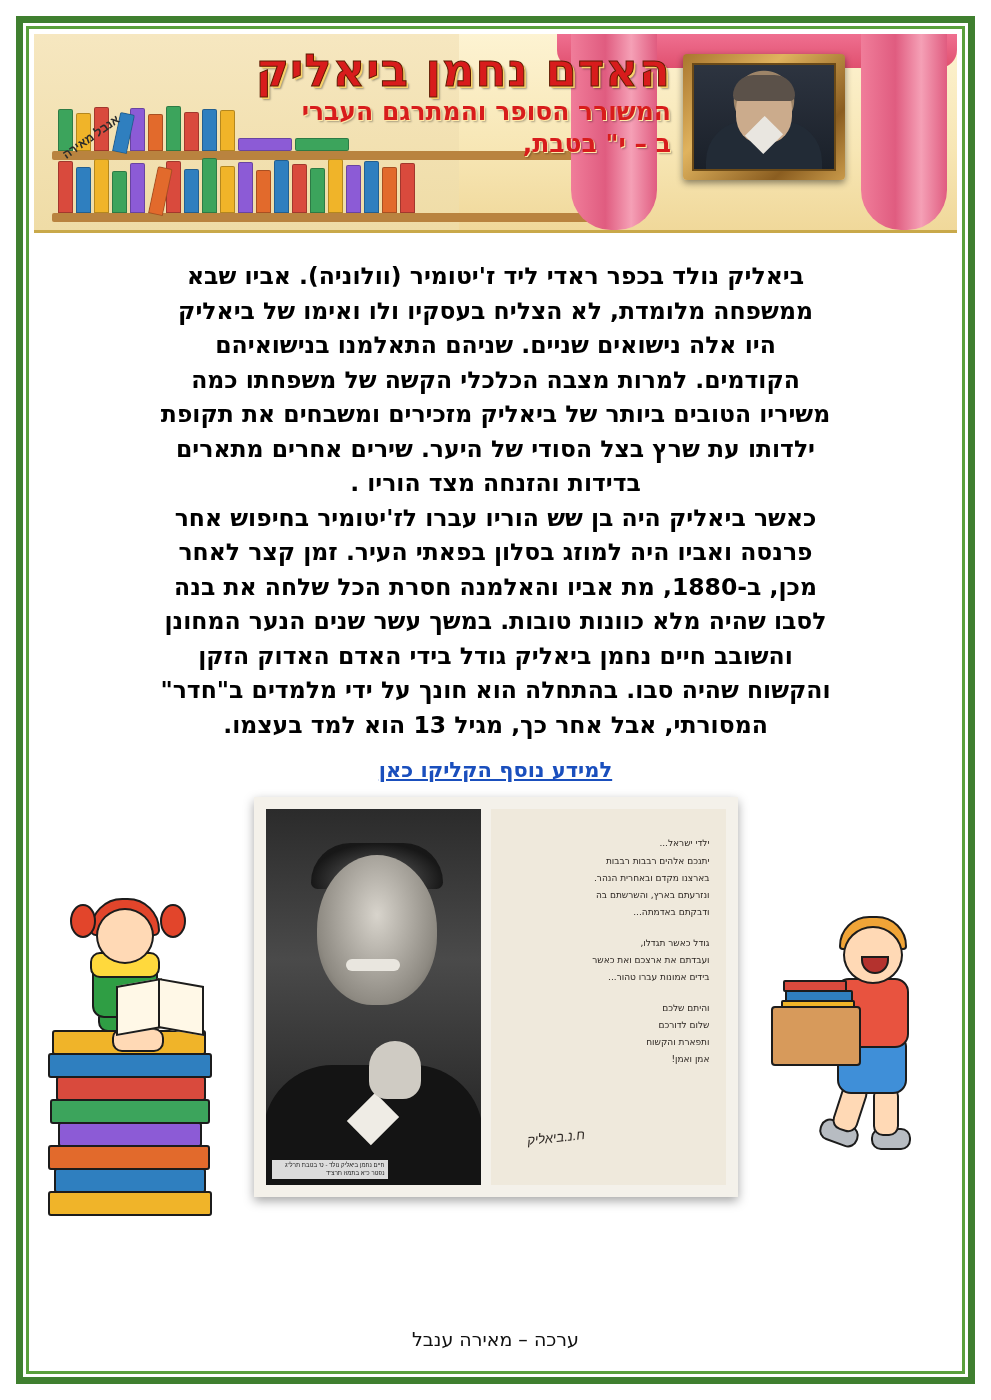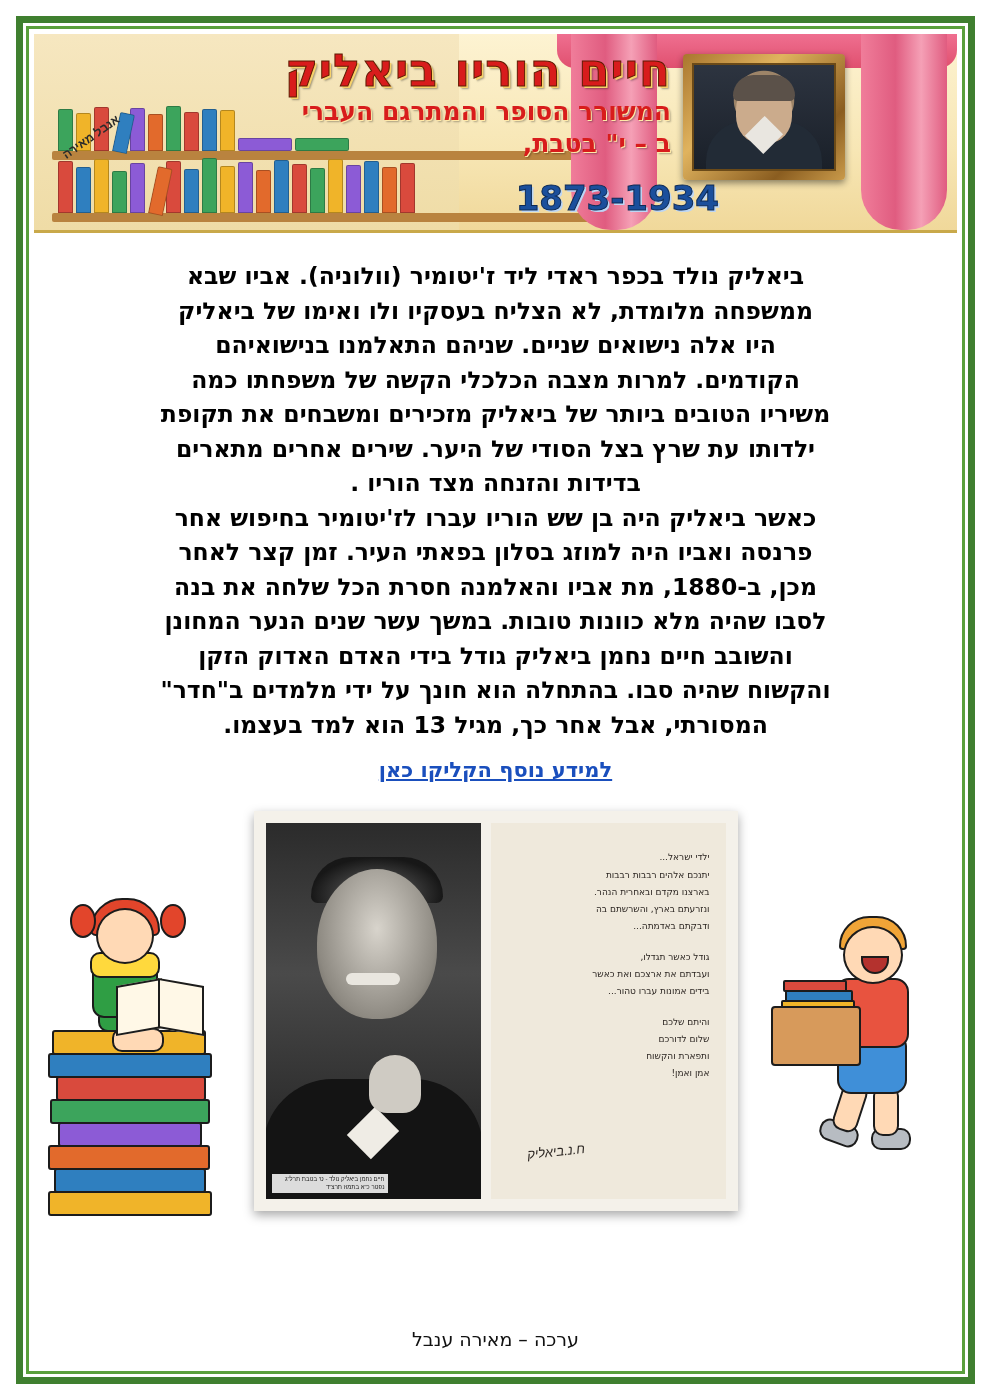--- a/index.html
+++ b/index.html
@@ -277,21 +277,21 @@
   
   .picture-area {
     position: relative;
     margin-top: 14px;
     height: 420px;
   }
   .photo-frame {
     position: absolute;
     left: 50%;
     margin-left: -242px;
-    top: 15px;
+    top: 1px;
     width: 484px;
     height: 400px;
     background: linear-gradient(135deg,#8a4a20,#b5703a 30%,#7a3f1a 70%,#a8632f);
     padding: 0;
     box-sizing: border-box;
     box-shadow: 0 4px 10px rgba(0,0,0,.35);
   }
   .photo-inner {
     width: 100%;
     height: 100%;
@@ -575,25 +575,24 @@
       <div class="portrait-frame">
         <div class="portrait-inner">
           <div class="portrait-body"></div>
           <div class="portrait-head"></div>
           <div class="portrait-hair"></div>
           <div class="portrait-collar"></div>
         </div>
       </div>
 
       <div class="banner-texts">
-        <div class="title-main">חיים הוריו ביאליק</div>
+        <div class="title-main">האדם נחמן ביאליק</div>
         <div class="title-sub">המשורר הסופר  והמתרגם העברי</div>
         <div class="title-date">ב – י" בטבת,</div>
       </div>
-      <div class="years">1873-1934</div>
       <div class="corner-note">אנבל מאירה</div>
     </div>
 
     <div class="article">
       <p>ביאליק נולד בכפר ראדי ליד ז'יטומיר (וולוניה). אביו שבא ממשפחה מלומדת, לא הצליח בעסקיו ולו ואימו של ביאליק היו אלה נישואים שניים. שניהם התאלמנו בנישואיהם הקודמים. למרות מצבה הכלכלי הקשה של משפחתו כמה משיריו הטובים ביותר של ביאליק מזכירים ומשבחים את תקופת ילדותו עת שרץ בצל הסודי של היער. שירים אחרים מתארים בדידות והזנחה מצד הוריו .</p>
       <p>כאשר ביאליק היה בן שש הוריו עברו לז'יטומיר בחיפוש אחר פרנסה ואביו היה למוזג בסלון בפאתי העיר. זמן קצר לאחר מכן, ב-1880, מת אביו והאלמנה חסרת הכל שלחה את בנה לסבו שהיה מלא כוונות טובות. במשך עשר שנים הנער המחונן והשובב חיים נחמן ביאליק גודל בידי האדם האדוק הזקן והקשוח שהיה סבו. בהתחלה הוא חונך על ידי מלמדים ב"חדר" המסורתי, אבל אחר כך, מגיל 13 הוא למד בעצמו.</p>
     </div>
 
     <div class="more-link">
       <a href="#">למידע נוסף הקליקו כאן</a>

